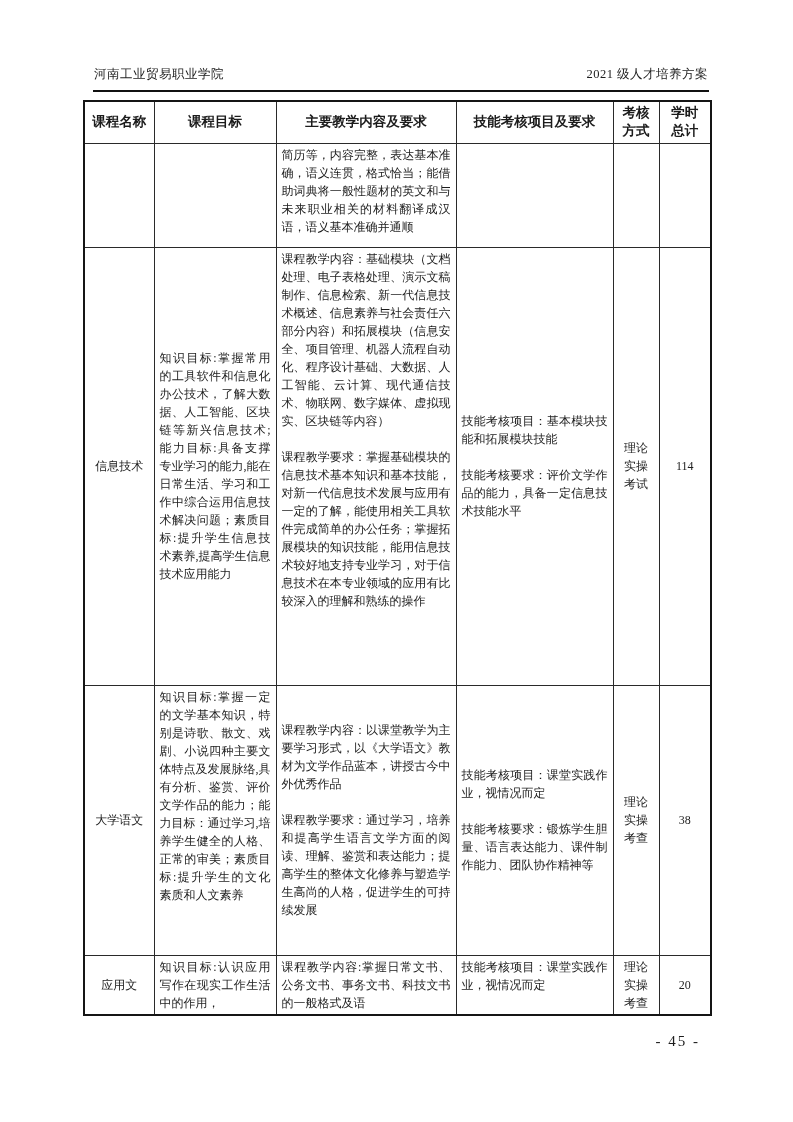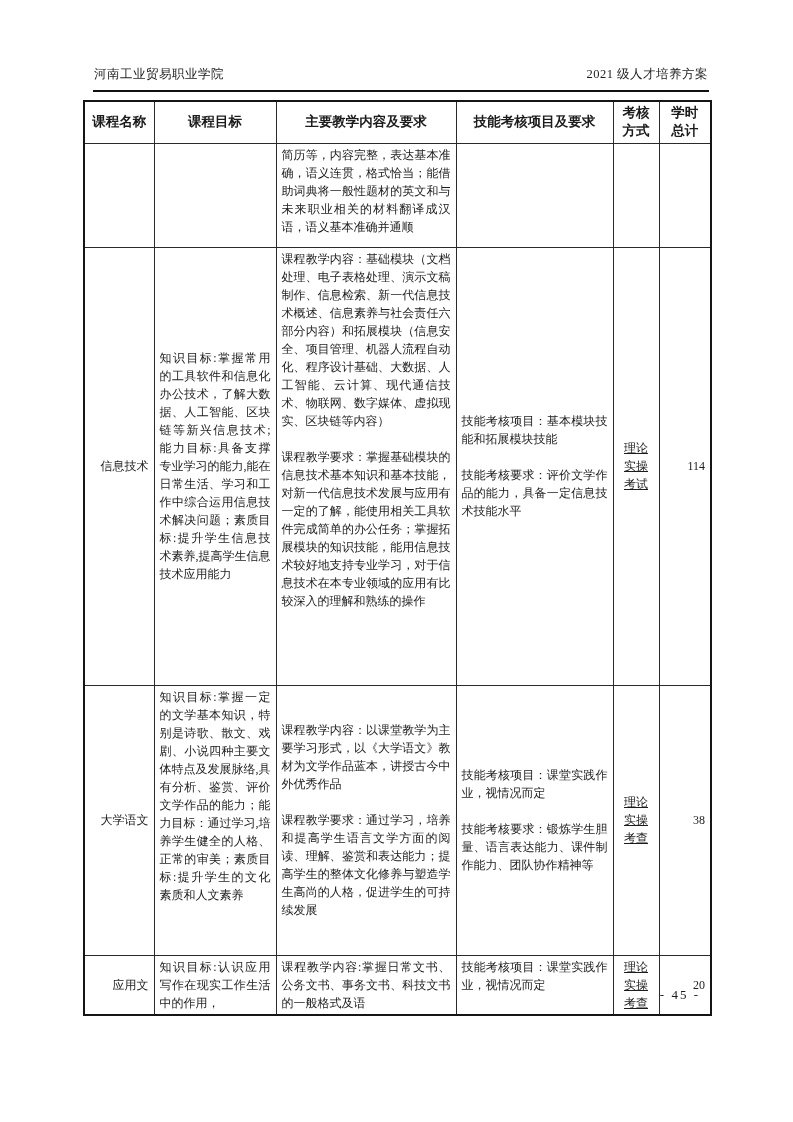--- a/index.html
+++ b/index.html
@@ -37,32 +37,32 @@
   }
   .doc-table th {
     font-weight:bold;
     text-align:center;
     white-space:pre-line;
     line-height:18px;
     font-size:13.5px;
   }
   .doc-table td { line-height:18px; }
   .v-top { vertical-align:top !important; }
-  .ctr { text-align:right; }
+  .ctr { text-align:center; }
   .just { text-align:justify; text-justify:inter-ideograph; }
-  .method { text-align:center; white-space:pre-line; line-height:19px;text-decoration:underline; }
+  .method { text-align:center; white-space:pre-line; line-height:19px; }
   .para + .para { margin-top:18px; }
   tr.hrow  { height:42px;padding-left:12px; }
   tr.row-0 { height:104px; }
   tr.row-1 { height:438px; }
   tr.row-2 { height:270px; }
   tr.row-3 { height:55px; }
   .page-footer {
-    position:absolute; top:987px; right:93px;
-    font-size:13px; letter-spacing:2px;
+    position:absolute; top:1033px; right:93px;
+    font-size:15px; letter-spacing:2px;
   }
 </style>
 </head>
 <body>
 
 <div class="page">
 
   <div class="page-header">
     <span>河南工业贸易职业学院</span>
     <span>2021 级人才培养方案</span>

